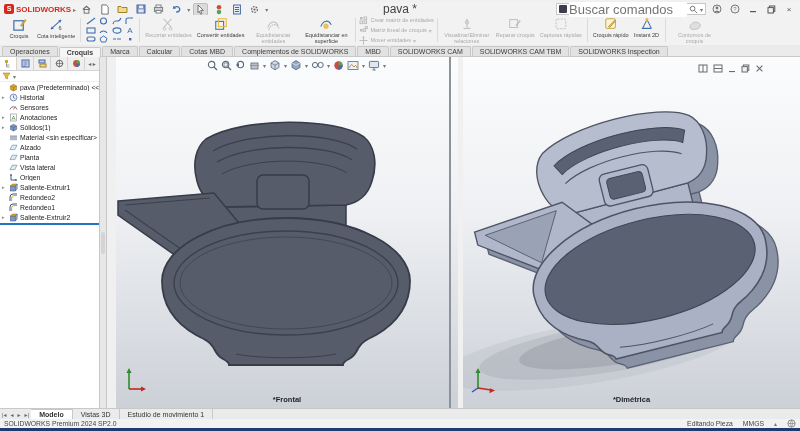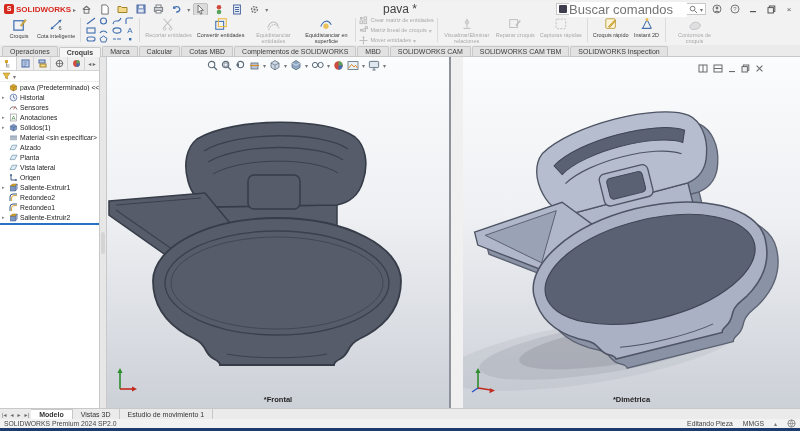--- a/index.html
+++ b/index.html
@@ -52,21 +52,21 @@
   .tree { font-size:6.8px; color:#222; }
   .trow { display:flex; align-items:center; height:10px; white-space:nowrap; overflow:hidden; padding-left:2px; gap:2px; }
   .trow .exp { width:5px; font-size:5px; color:#888; flex:none; }
   .trow .tlabel { overflow:hidden; text-overflow:clip; }
   .rollback { height:2px; background:#2673c4; margin:1px 0 0 0; }
   .splitter { width:7px; background:#e8e7e8; border-right:1px solid #c9c8c9; position:relative; }
   .splitter .grip { position:absolute; top:175px; left:1px; width:4px; height:22px; background:#d5d4d5; border-radius:2px; }
 
   .graphics { position:relative; width:681px; height:351px; }
   .vp { position:absolute; top:0; height:351px; background:linear-gradient(#fbfcfd 0%, #eef0f3 45%, #ccd0d7 100%); }
-  .vp-left { left:0; width:342px;text-decoration:underline; }
+  .vp-left { left:9px; width:342px;text-decoration:underline; }
   .vp-right { left:356px; width:337px; }
   .vp-divider { position:absolute; top:0; left:342px; width:2px; height:351px; background:#8e939b; }
   .vp-label { position:absolute; bottom:4px; left:50%; transform:translateX(-50%); font-size:7.5px; font-weight:bold; color:#222; }
   .triad { position:absolute; left:6px; bottom:14px; }
 
   .headsup { position:absolute; top:2px; left:100px; display:flex; align-items:center; gap:3px; }
   .hu { display:flex; align-items:center; }
   .docwin { position:absolute; top:2px; right:24px; display:flex; align-items:center; gap:5px; }
 
   .taskpane { width:12px; background:#ecebec; border-left:1px solid #c9c8c9; display:flex; flex-direction:column; align-items:center; padding-top:4px; gap:3px; }

